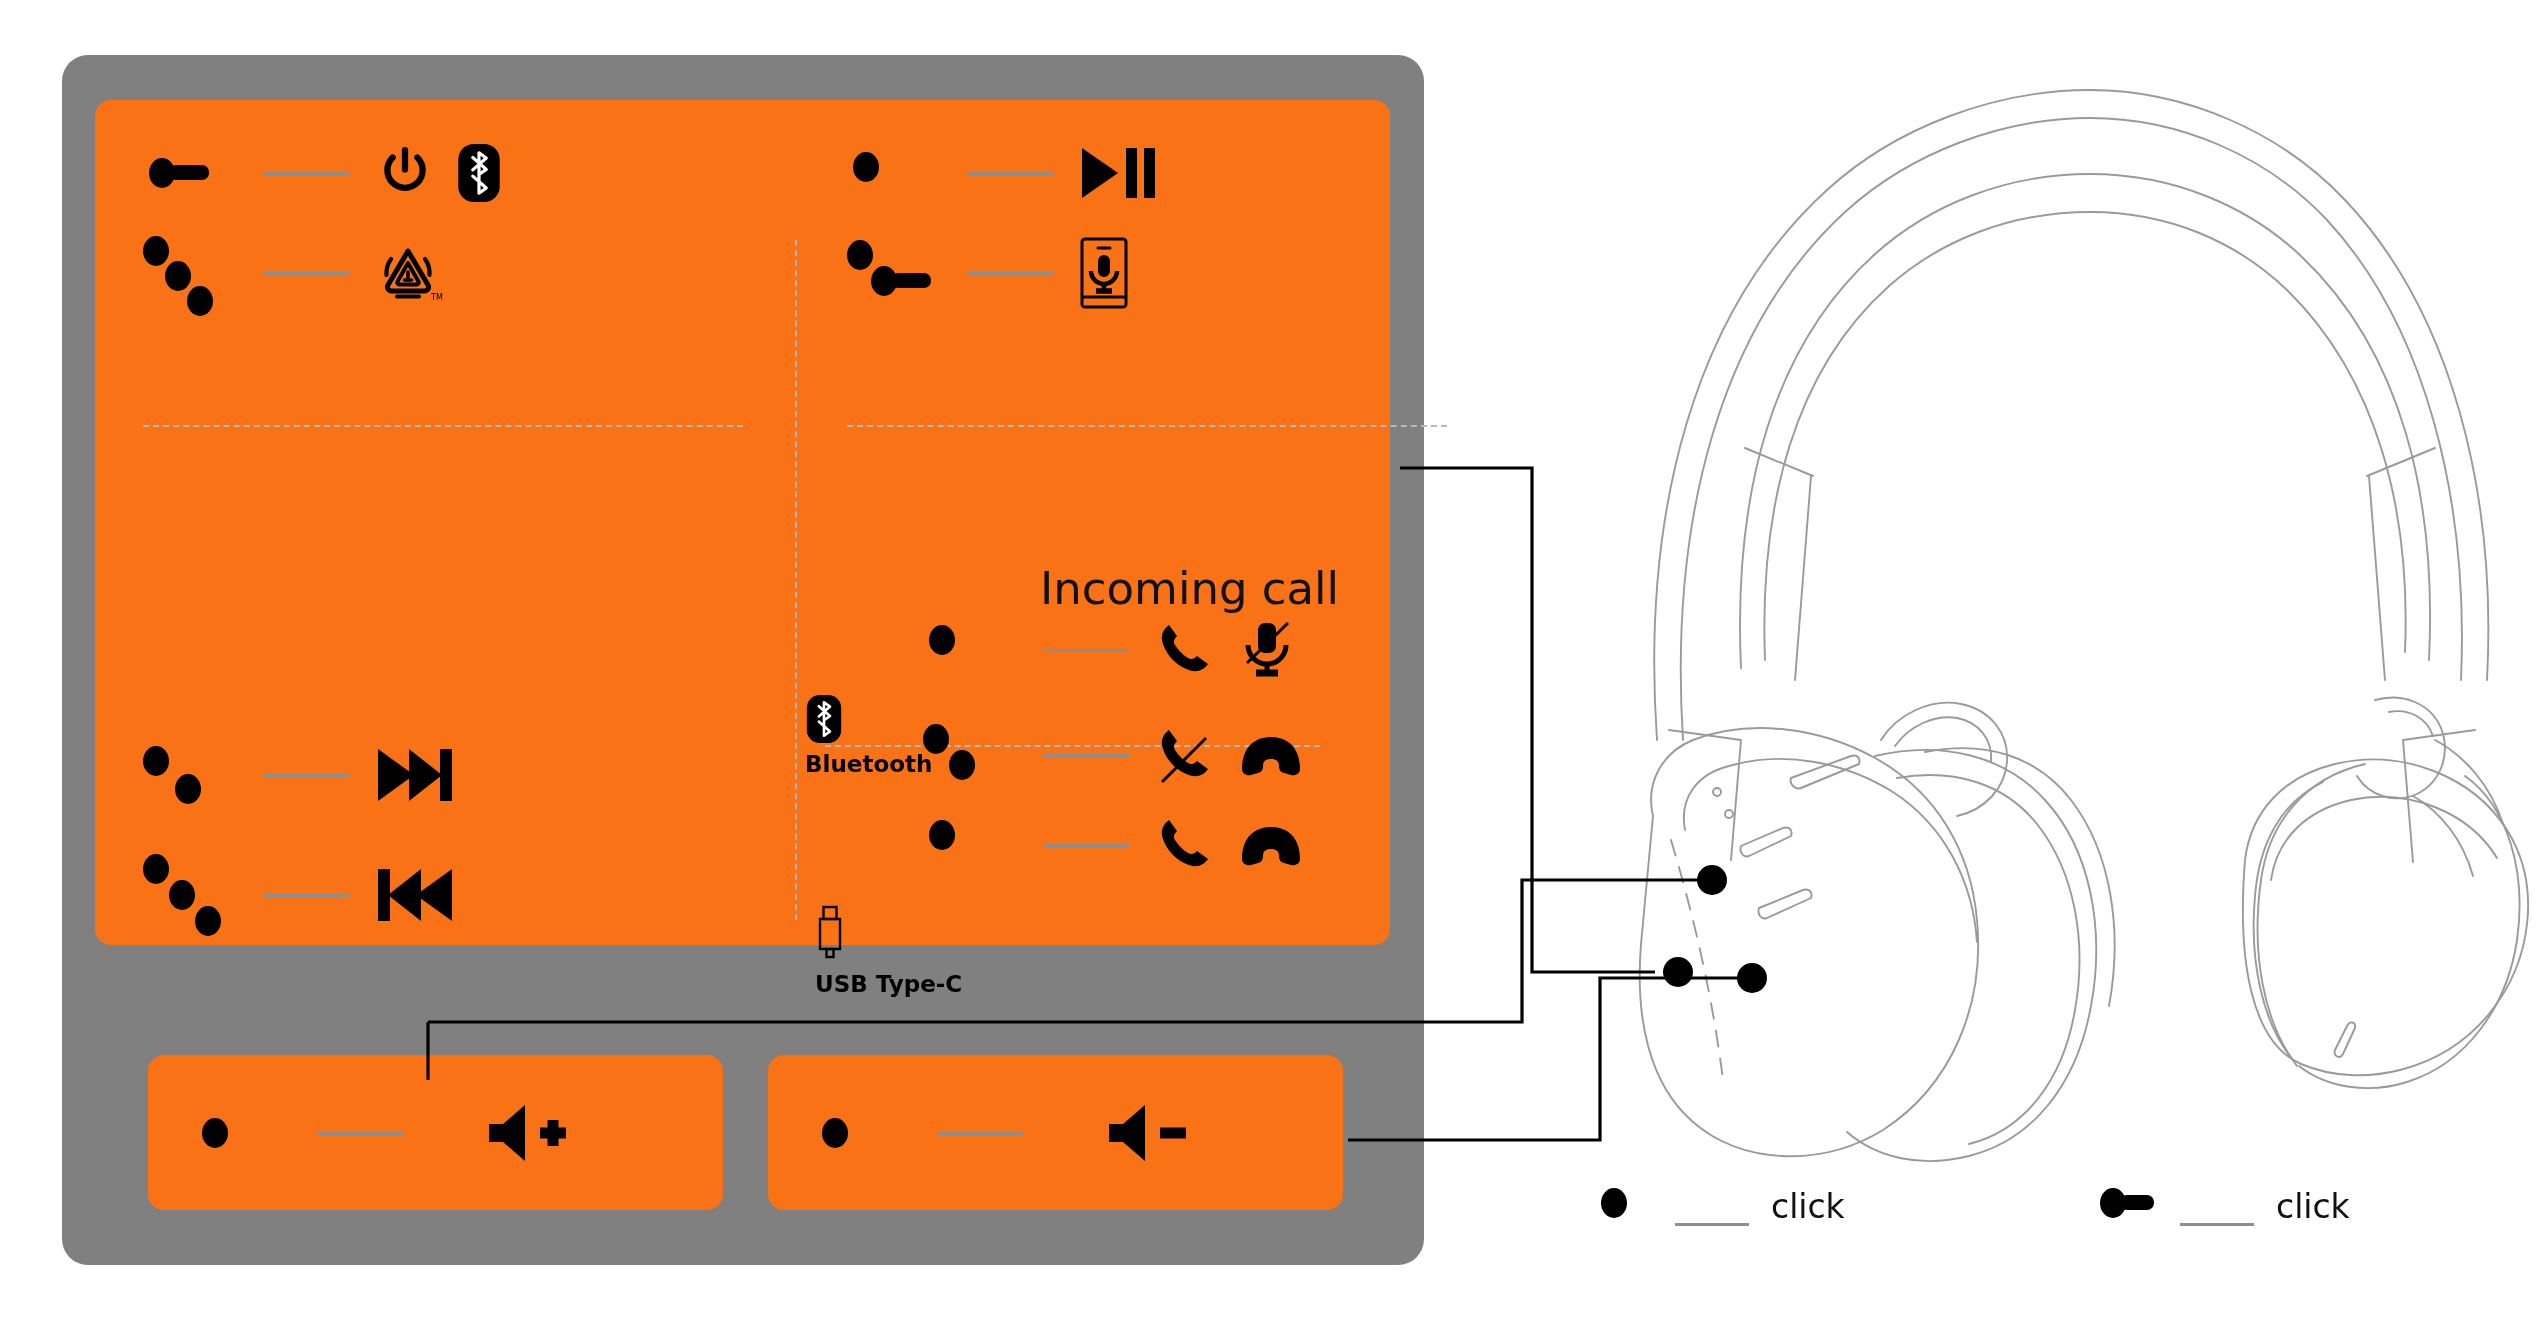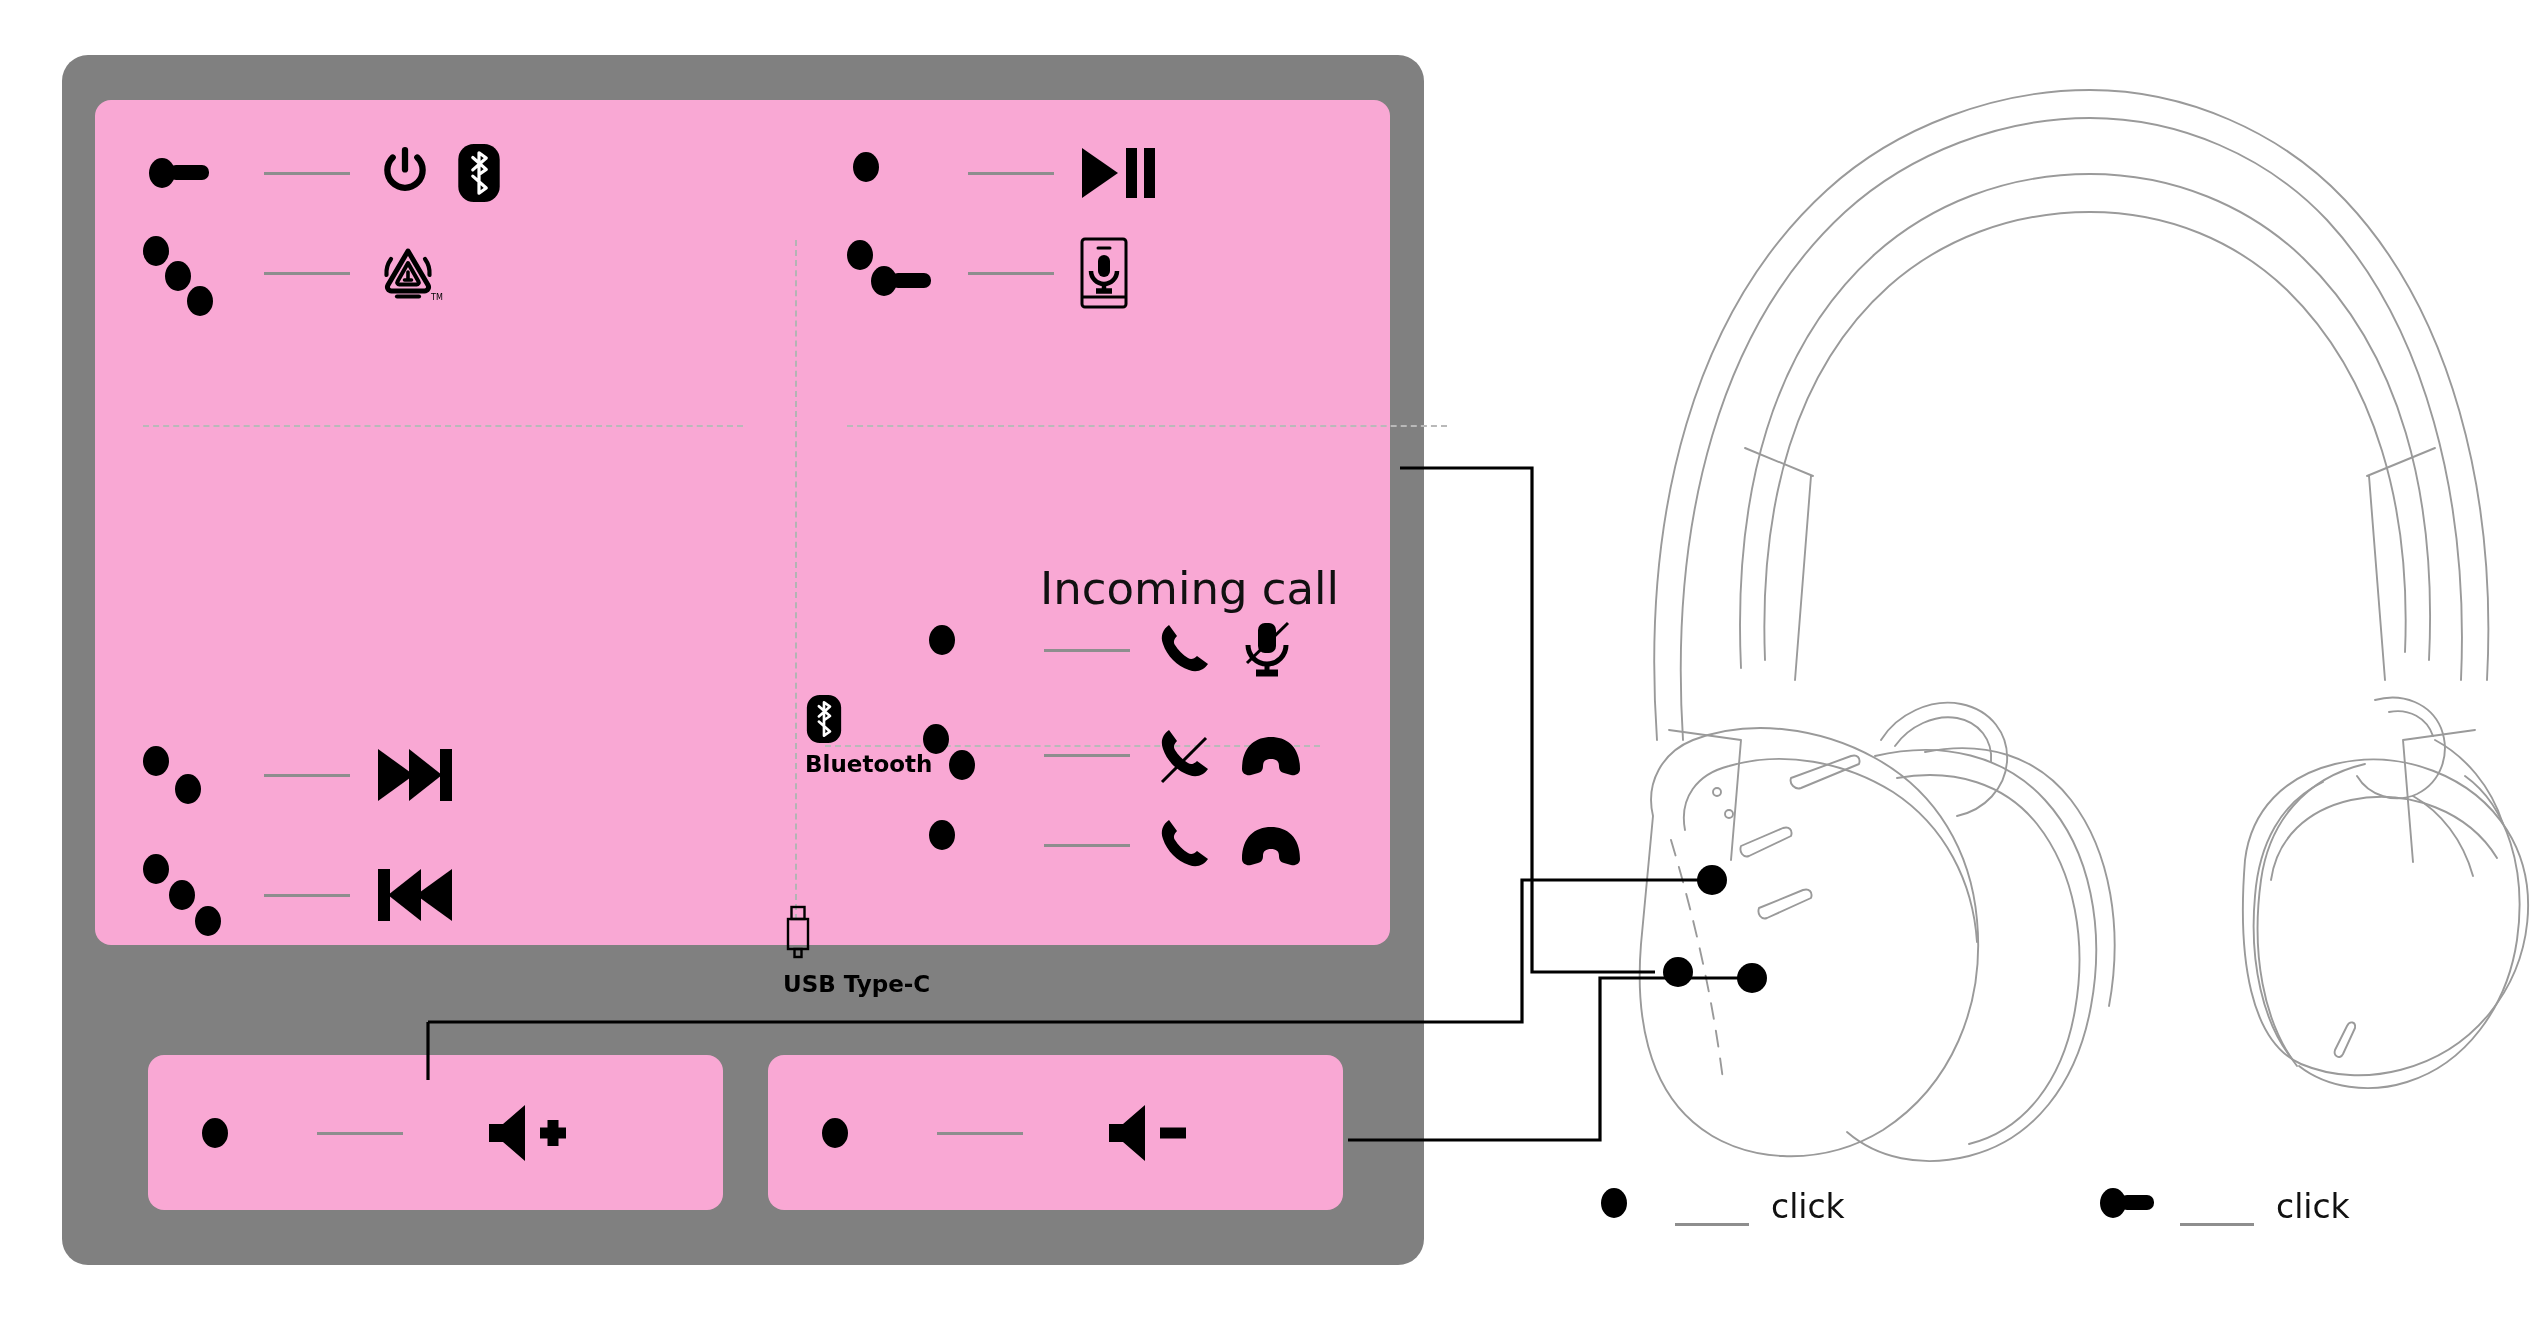--- a/index.html
+++ b/index.html
@@ -13,21 +13,21 @@
   #stage { position: relative; width: 2538px; height: 1320px; background: #fff; }
 
   
   .device-body {
     position: absolute; left: 62px; top: 55px;
     width: 1362px; height: 1210px;
     background: #808080; border-radius: 26px;
   }
 
   
-  .card { position: absolute; background: #f9a8d4; border-radius: 16px; }
+  .card { position: absolute; background: #f97316; border-radius: 16px; }
   .card-main { left: 95px; top: 100px; width: 1295px; height: 845px; }
   .card-volup { left: 148px; top: 1055px; width: 575px; height: 155px; }
   .card-voldn { left: 768px; top: 1055px; width: 575px; height: 155px; }
 
   
   .quad-grid { position: absolute; inset: 0; }
   .vdivider {
     position: absolute; left: 700px; top: 140px; width: 0; height: 680px;
     border-left: 2px dashed #b4b4b4;
   }
@@ -62,21 +62,21 @@
   .heading-call  { left: 945px; top: 462px; }
 
   
   .source { position: absolute; text-align: left; width: 150px; }
   .source-label {
     font-size: 23px; font-weight: bold; color: #000;
     font-family: "DejaVu Sans", sans-serif; white-space: nowrap;
     margin-top: 8px;
   }
   .source-bt  { left: 710px; top: 595px; }
-  .source-usb { left: 688px; top: 805px; }
+  .source-usb { left: 720px; top: 805px; }
 
   
   .legend { position: absolute; display: flex; align-items: flex-end; }
   .legend-click { left: 1595px; top: 1180px; }
   .legend-hold  { left: 2100px; top: 1180px; }
   .legend .gesture { width: 58px; height: 46px; }
   .legend .dash { width: 74px; margin: 0 22px; border-top-width: 3px; }
   .legend-text {
     font-size: 33px; color: #111;
     font-family: "DejaVu Sans", sans-serif; white-space: nowrap;

